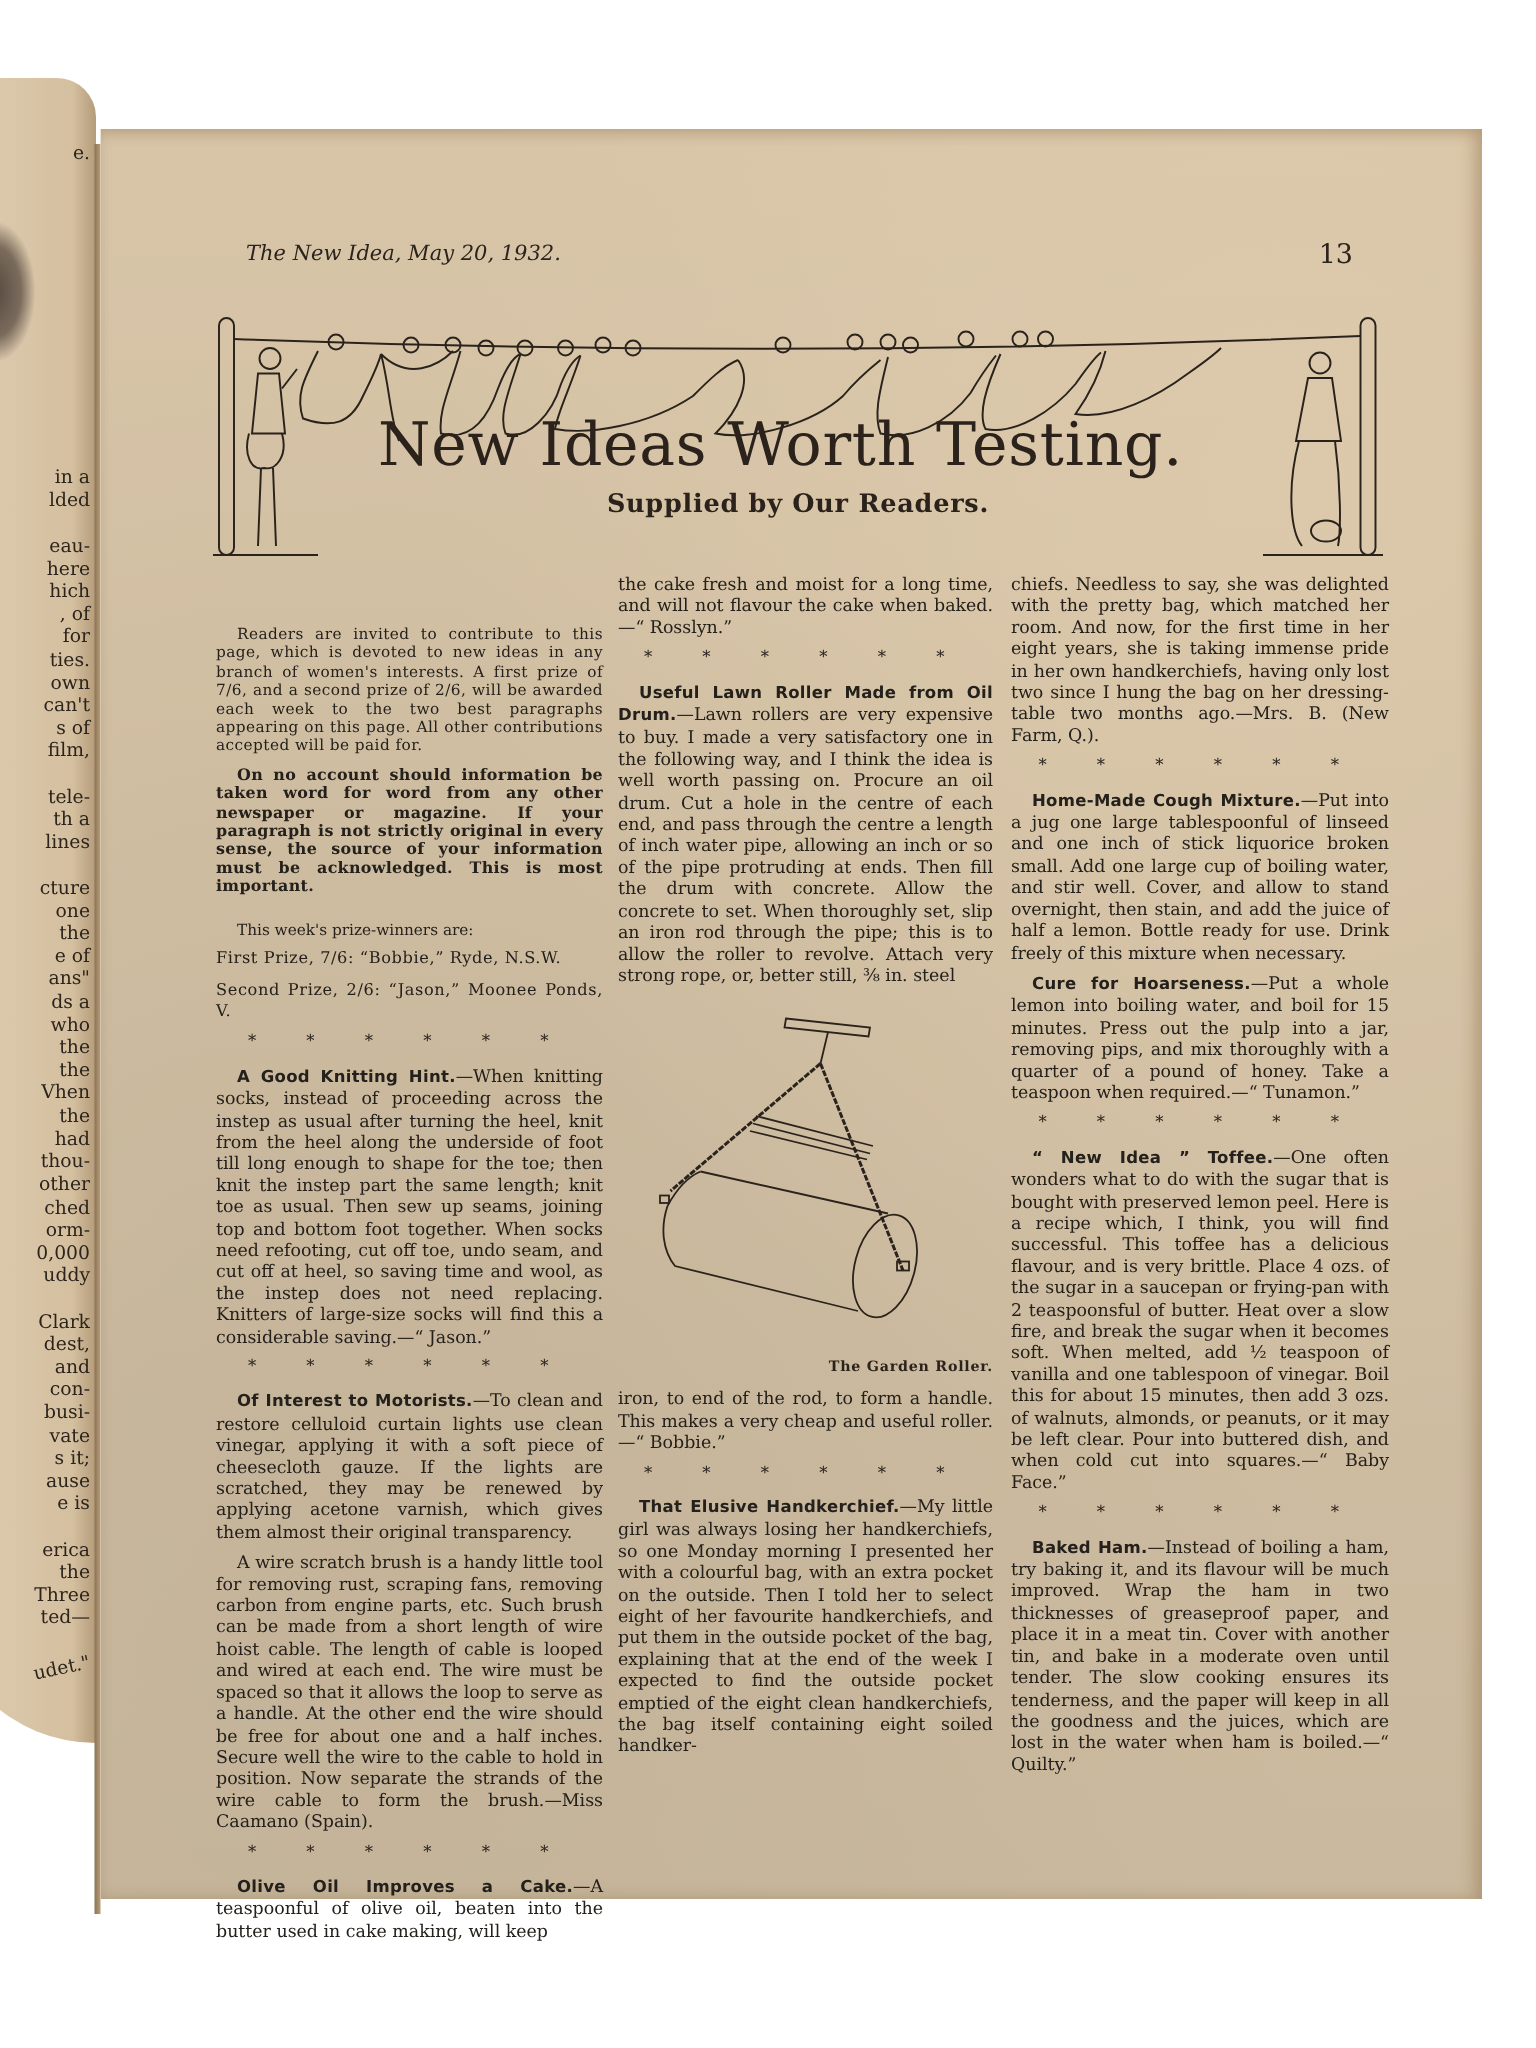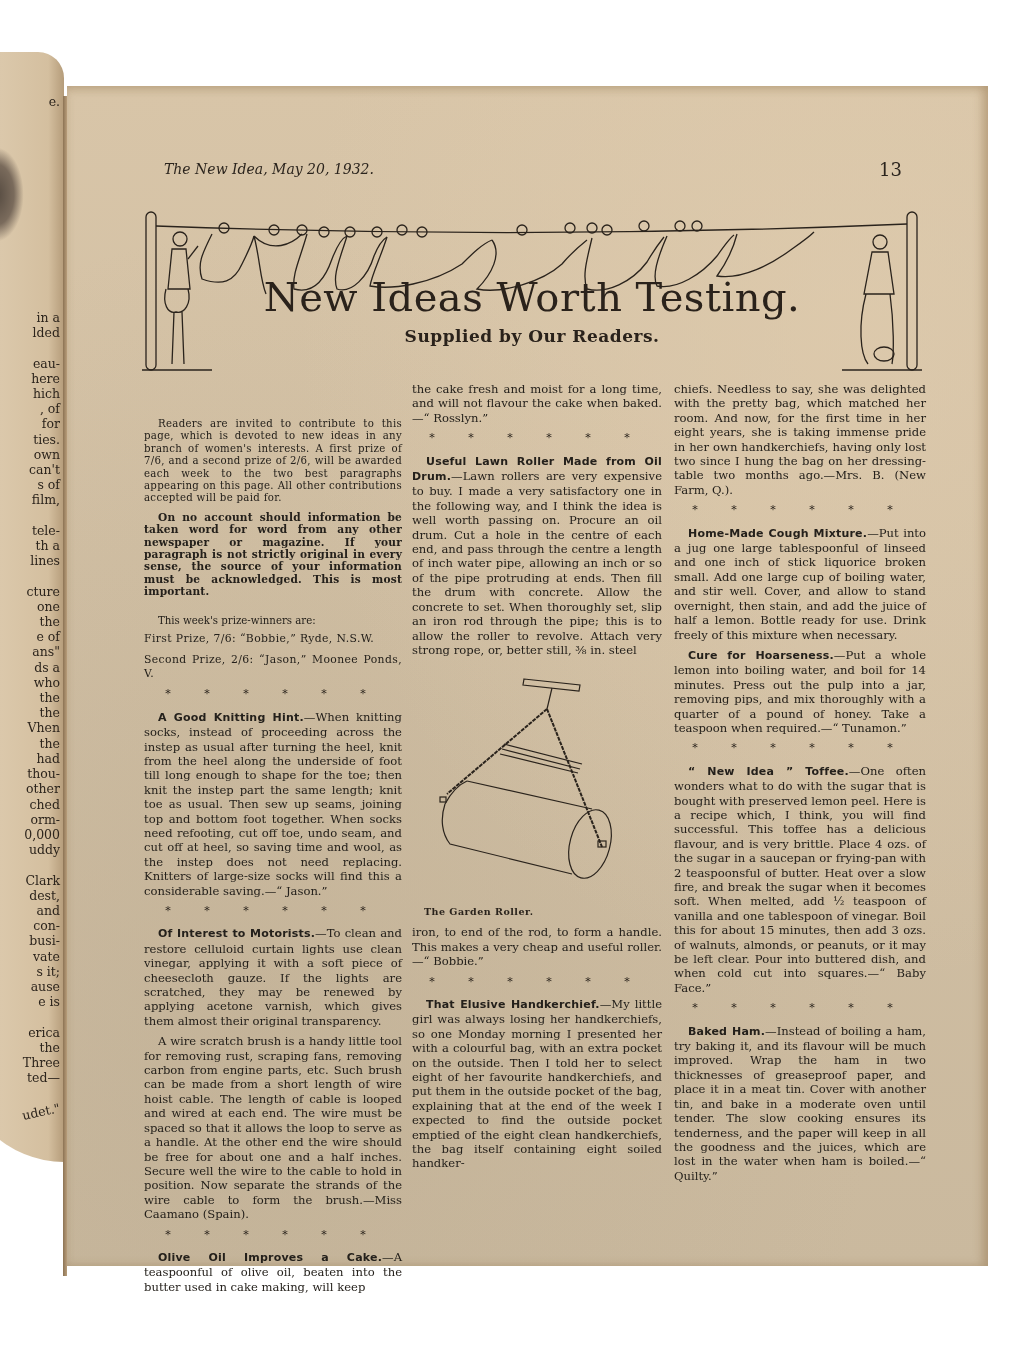--- a/index.html
+++ b/index.html
@@ -43,21 +43,21 @@
     font-family:"DejaVu Serif", serif; font-size:14px; color:#2b241d;
   }
   .page-number {
     position:absolute; right:86px; top:73px; font-size:18px; color:#2b241d;
     font-family:"DejaVu Serif", serif;
   }
   
   .banner { position:absolute; left:75px; top:118px; width:780px; height:170px; }
   .banner svg { position:absolute; left:0; top:0; }
   .title {
-    position:absolute; left:110px; top:70px; width:560px; text-align:center;
+    position:absolute; left:110px; top:70px; width:560px; text-align:left;
     font-family:"DejaVu Serif", serif; font-size:40px; color:#2a221b;
     letter-spacing:0.5px; font-weight:normal;
   }
   .subtitle {
     position:absolute; left:110px; top:122px; width:560px; text-align:center;
     font-family:"DejaVu Serif", serif; font-size:17px; color:#2a221b; font-weight:bold;
     letter-spacing:0.5px;
   }
   
   .col { position:absolute; top:296px; font-size:11.6px; line-height:14.4px; color:#24201b; }
@@ -70,21 +70,21 @@
   .col .intro-bold { font-size:10.6px; line-height:12.4px; font-weight:bold; letter-spacing:0.2px; }
   .col .winner { font-size:10.8px; font-weight:normal; text-indent:0; margin:3px 0 6px 0; letter-spacing:0.4px; text-align:justify; }
   .col .winners-intro { font-size:10.2px; margin:16px 0 4px 0; }
   .heading { font-family:"DejaVu Sans", sans-serif; font-weight:bold; font-size:11px; letter-spacing:0.2px; }
   .stars {
     text-align:center; letter-spacing:15px; font-size:11px; margin:6px 0 8px 0; color:#2a231c;
     text-indent:0 !important;
   }
   .figure { position:relative; width:250px; height:250px; margin:12px 0 6px 0; }
   .figure svg { position:absolute; left:0; top:0; }
-  .caption { position:absolute; bottom:0; left:12px; width:250px; text-align:left;
+  .caption { position:absolute; bottom:0; left:0; width:250px; text-align:right;
     font-size:9.5px; font-weight:bold; letter-spacing:0.5px; color:#2a231c; }
 </style>
 </head>
 <body>
 
 <div class="left-page">
   <div class="frag-text" style="top:42px;">e.</div>
   <div class="blob"></div>
   <div class="frag-text" id="frag-mid" style="top:258px;">in a
 lded
@@ -251,21 +251,21 @@
 
     <p><span class="heading">That Elusive Handkerchief.</span><span>—My little girl was always losing her handkerchiefs, so one Monday morning I presented her with a colourful bag, with an extra pocket on the outside. Then I told her to select eight of her favourite handkerchiefs, and put them in the outside pocket of the bag, explaining that at the end of the week I expected to find the outside pocket emptied of the eight clean handkerchiefs, the bag itself containing eight soiled handker-</span></p>
   </div>
 
   <div class="col col3">
     <p class="noindent">chiefs. Needless to say, she was delighted with the pretty bag, which matched her room. And now, for the first time in her eight years, she is taking immense pride in her own handkerchiefs, having only lost two since I hung the bag on her dressing-table two months ago.—Mrs. B. (New Farm, Q.).</p>
     <div class="stars">* * * * * *</div>
 
     <p><span class="heading">Home-Made Cough Mixture.</span><span>—Put into a jug one large tablespoonful of linseed and one inch of stick liquorice broken small. Add one large cup of boiling water, and stir well. Cover, and allow to stand overnight, then stain, and add the juice of half a lemon. Bottle ready for use. Drink freely of this mixture when necessary.</span></p>
 
-    <p><span class="heading">Cure for Hoarseness.</span><span>—Put a whole lemon into boiling water, and boil for 14 minutes. Press out the pulp into a jar, removing pips, and mix thoroughly with a quarter of a pound of honey. Take a teaspoon when required.—“ Tunamon.”</span></p>
+    <p><span class="heading">Cure for Hoarseness.</span><span>—Put a whole lemon into boiling water, and boil for 15 minutes. Press out the pulp into a jar, removing pips, and mix thoroughly with a quarter of a pound of honey. Take a teaspoon when required.—“ Tunamon.”</span></p>
     <div class="stars">* * * * * *</div>
 
     <p><span class="heading">“ New Idea ” Toffee.</span><span>—One often wonders what to do with the sugar that is bought with preserved lemon peel. Here is a recipe which, I think, you will find successful. This toffee has a delicious flavour, and is very brittle. Place 4 ozs. of the sugar in a saucepan or frying-pan with 2 teaspoonsful of butter. Heat over a slow fire, and break the sugar when it becomes soft. When melted, add ½ teaspoon of vanilla and one tablespoon of vinegar. Boil this for about 15 minutes, then add 3 ozs. of walnuts, almonds, or peanuts, or it may be left clear. Pour into buttered dish, and when cold cut into squares.—“ Baby Face.”</span></p>
     <div class="stars">* * * * * *</div>
 
     <p><span class="heading">Baked Ham.</span><span>—Instead of boiling a ham, try baking it, and its flavour will be much improved. Wrap the ham in two thicknesses of greaseproof paper, and place it in a meat tin. Cover with another tin, and bake in a moderate oven until tender. The slow cooking ensures its tenderness, and the paper will keep in all the goodness and the juices, which are lost in the water when ham is boiled.—“ Quilty.”</span></p>
   </div>
 </div>
 
 </body></html>

